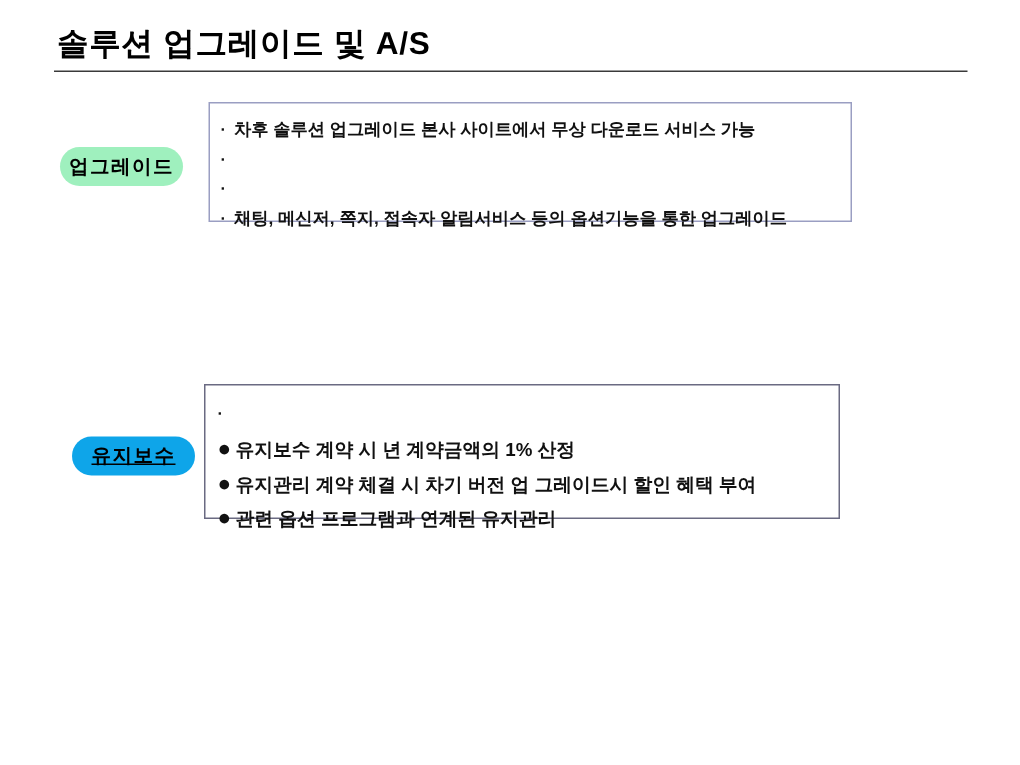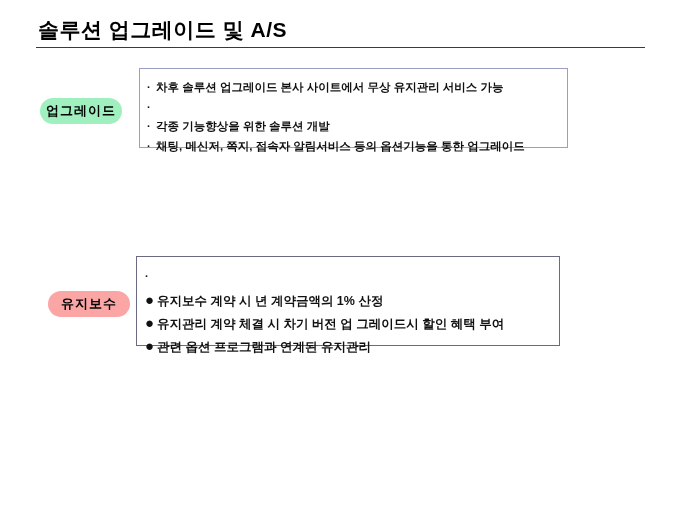--- a/index.html
+++ b/index.html
@@ -149,37 +149,36 @@
   <div class="title-rule" style="border-top-color: rgb(58, 58, 58);"></div>
 
   <div class="pill pill-upgrade" style="background: rgb(159, 240, 190);">
     <span>업그레이드</span>
   </div>
 
   <div class="content-box box-upgrade" style="border-color: rgb(154, 158, 194);">
     <ul class="bullet-list">
       <li class="bullet-item">
         <span class="bullet-mark">·</span>
-        <span class="bullet-text">차후 솔루션 업그레이드 본사 사이트에서 무상 유지관리 서비스 가능</span>
-      </li>
-      <li class="bullet-item">
-        <span class="bullet-mark">·</span>
-      </li>
-      <li class="bullet-item">
-        <span class="bullet-mark">·</span>
-        <span class="bullet-text">각종 기능향상을 위한 솔루션 개발</span>
+        <span class="bullet-text">차후 솔루션 업그레이드 본사 사이트에서 무상 다운로드 서비스 가능</span>
+      </li>
+      <li class="bullet-item">
+        <span class="bullet-mark">·</span>
+      </li>
+      <li class="bullet-item">
+        <span class="bullet-mark">·</span>
       </li>
       <li class="bullet-item">
         <span class="bullet-mark">·</span>
         <span class="bullet-text">채팅, 메신저, 쪽지, 접속자 알림서비스 등의 옵션기능을 통한 업그레이드</span>
       </li>
     </ul>
   </div>
 
-  <div class="pill pill-maintenance" style="background: #fca5a5;">
+  <div class="pill pill-maintenance" style="background: #0ea5e9; text-decoration: underline;">
     <span>유지보수</span>
   </div>
 
   <div class="content-box box-maintenance" style="border-color: rgb(106, 106, 130);">
     <ul class="bullet-list">
       <li class="bullet-item">
         <span class="bullet-mark">·</span>
       </li>
       <li class="bullet-item big-dot">
         <span class="bullet-mark">●</span>

